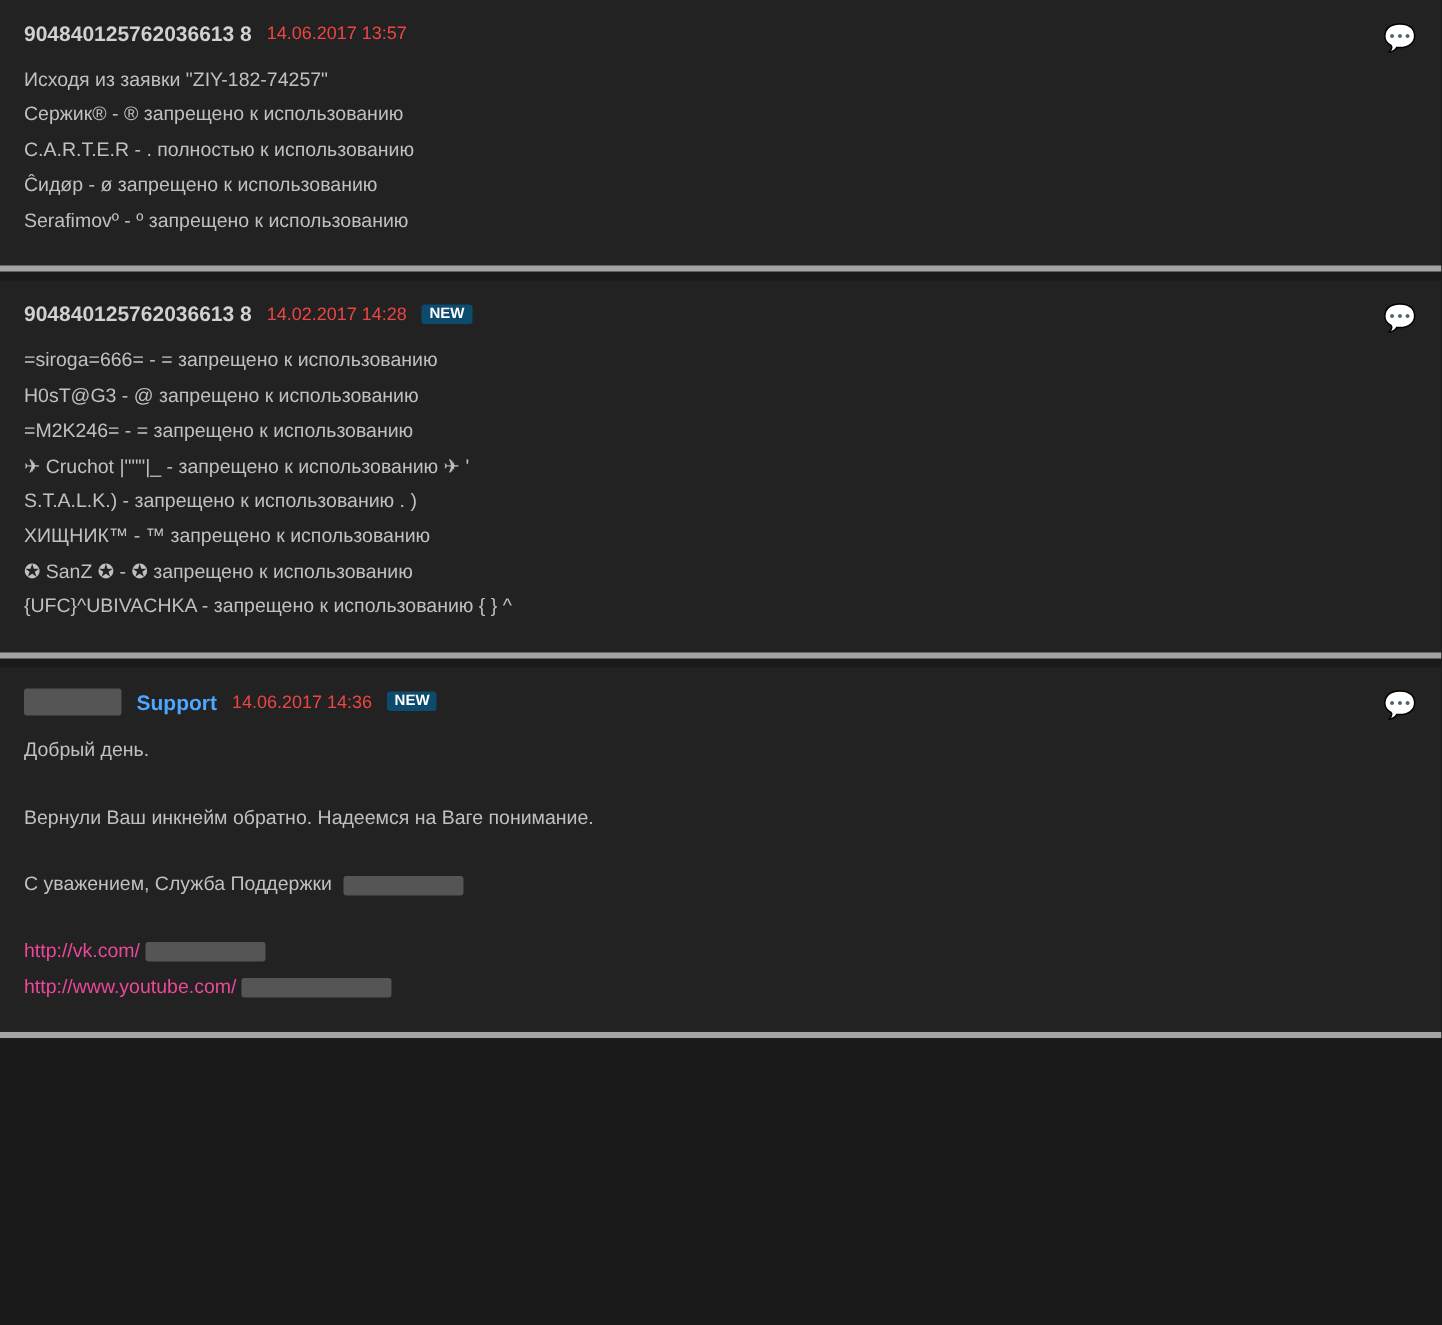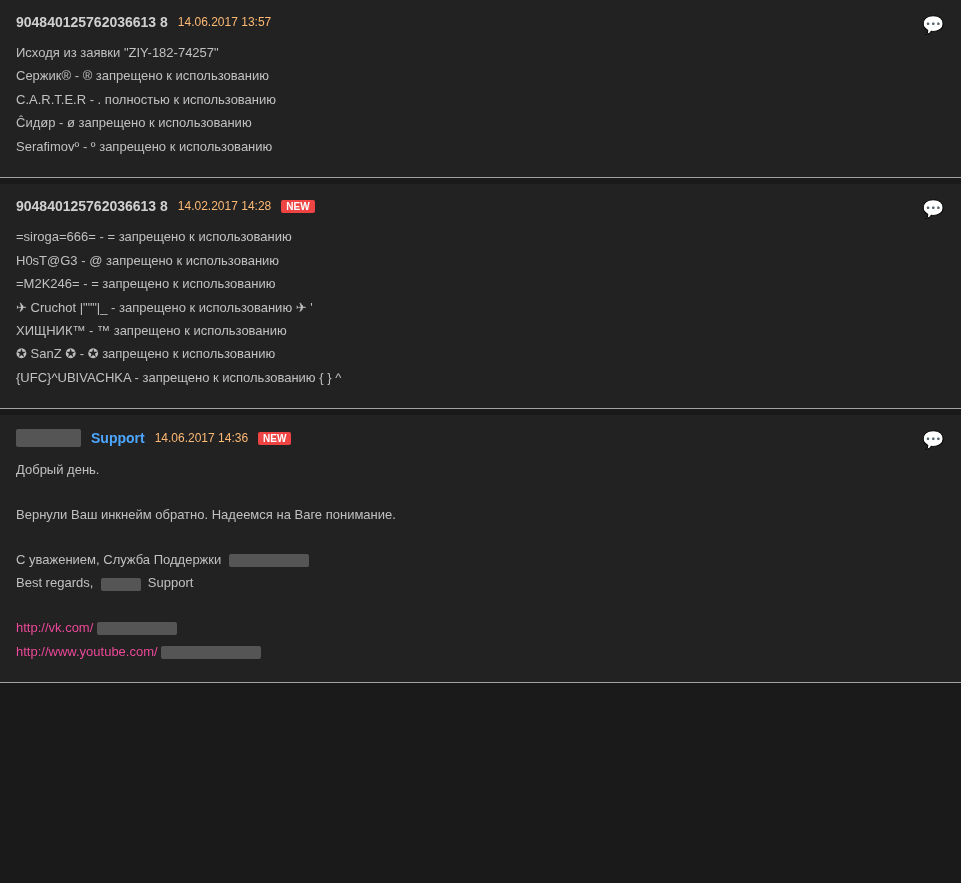--- a/index.html
+++ b/index.html
@@ -4,21 +4,21 @@
   <style>
     * { box-sizing: border-box; margin: 0; padding: 0; }
     body {
       background: #1a1a1a;
       font-family: Arial, sans-serif;
       font-size: 13px;
       color: #c8c8c8;
     }
     .post {
       background: #222222;
-      border-bottom: 1px solid #a3a3a3;
+      border-bottom: 4px solid #a3a3a3;
       padding: 14px 16px 18px 16px;
       position: relative;
     }
     .post + .post {
       margin-top: 6px;
     }
     .post-header {
       display: flex;
       align-items: center;
       gap: 10px;
@@ -28,25 +28,25 @@
       font-size: 14px;
       font-weight: bold;
       color: #d0d0d0;
     }
     .support-label {
       color: #4da6ff;
       font-weight: bold;
       font-size: 14px;
     }
     .post-timestamp {
-      color: #fdba74;
+      color: #ef4444;
       font-size: 12px;
     }
     .badge-new {
-      background: #ef4444;
+      background: #0c4a6e;
       color: #fff;
       font-size: 10px;
       font-weight: bold;
       padding: 1px 5px;
       border-radius: 2px;
       text-transform: uppercase;
     }
     .reply-icon {
       position: absolute;
       top: 14px;
@@ -118,20 +118,21 @@
       <span class="post-user">904840125762036613 8</span>
       <span class="post-timestamp">14.02.2017 14:28</span>
       <span class="badge-new">NEW</span>
     </div>
     <div class="reply-icon">💬</div>
     <div class="post-body">
       <p>=siroga=666= - = запрещено к использованию</p>
       <p>H0sT@G3 - @ запрещено к использованию</p>
       <p>=M2K246= - = запрещено к использованию</p>
       <p>✈ Cruchot |"""|_ - запрещено к использованию ✈ '</p>
+      <p>S.T.A.L.K.) - запрещено к использованию .  )</p>
       <p>ХИЩНИК™ - ™ запрещено к использованию</p>
       <p>✪ SanZ ✪ - ✪ запрещено к использованию</p>
       <p>{UFC}^UBIVACHKA - запрещено к использованию { } ^</p>
     </div>
   </div>
 
   <div class="post">
     <div class="post-header">
       <span class="user-avatar-redacted"></span>
       <span class="support-label">Support</span>
@@ -141,25 +142,20 @@
     <div class="reply-icon">💬</div>
     <div class="post-body">
       <p>Добрый день.</p>
       <br>
       <p>Вернули Ваш инкнейм обратно. Надеемся на Ваге понимание.</p>
       <br>
       <p>
         <span>С уважением, Служба Поддержки</span>
         &nbsp;<span class="redacted redacted-md"></span>
       </p>
-      <p>
-        <span>Best regards,</span>
-        &nbsp;<span class="redacted redacted-sm"></span>
-        &nbsp;Support
-      </p>
       <br>
       <p>
         <a class="link" href="#">http://vk.com/</a>
         <span class="redacted redacted-md"></span>
       </p>
       <p>
         <a class="link" href="#">http://www.youtube.com/</a>
         <span class="redacted redacted-lg"></span>
       </p>
     </div>

